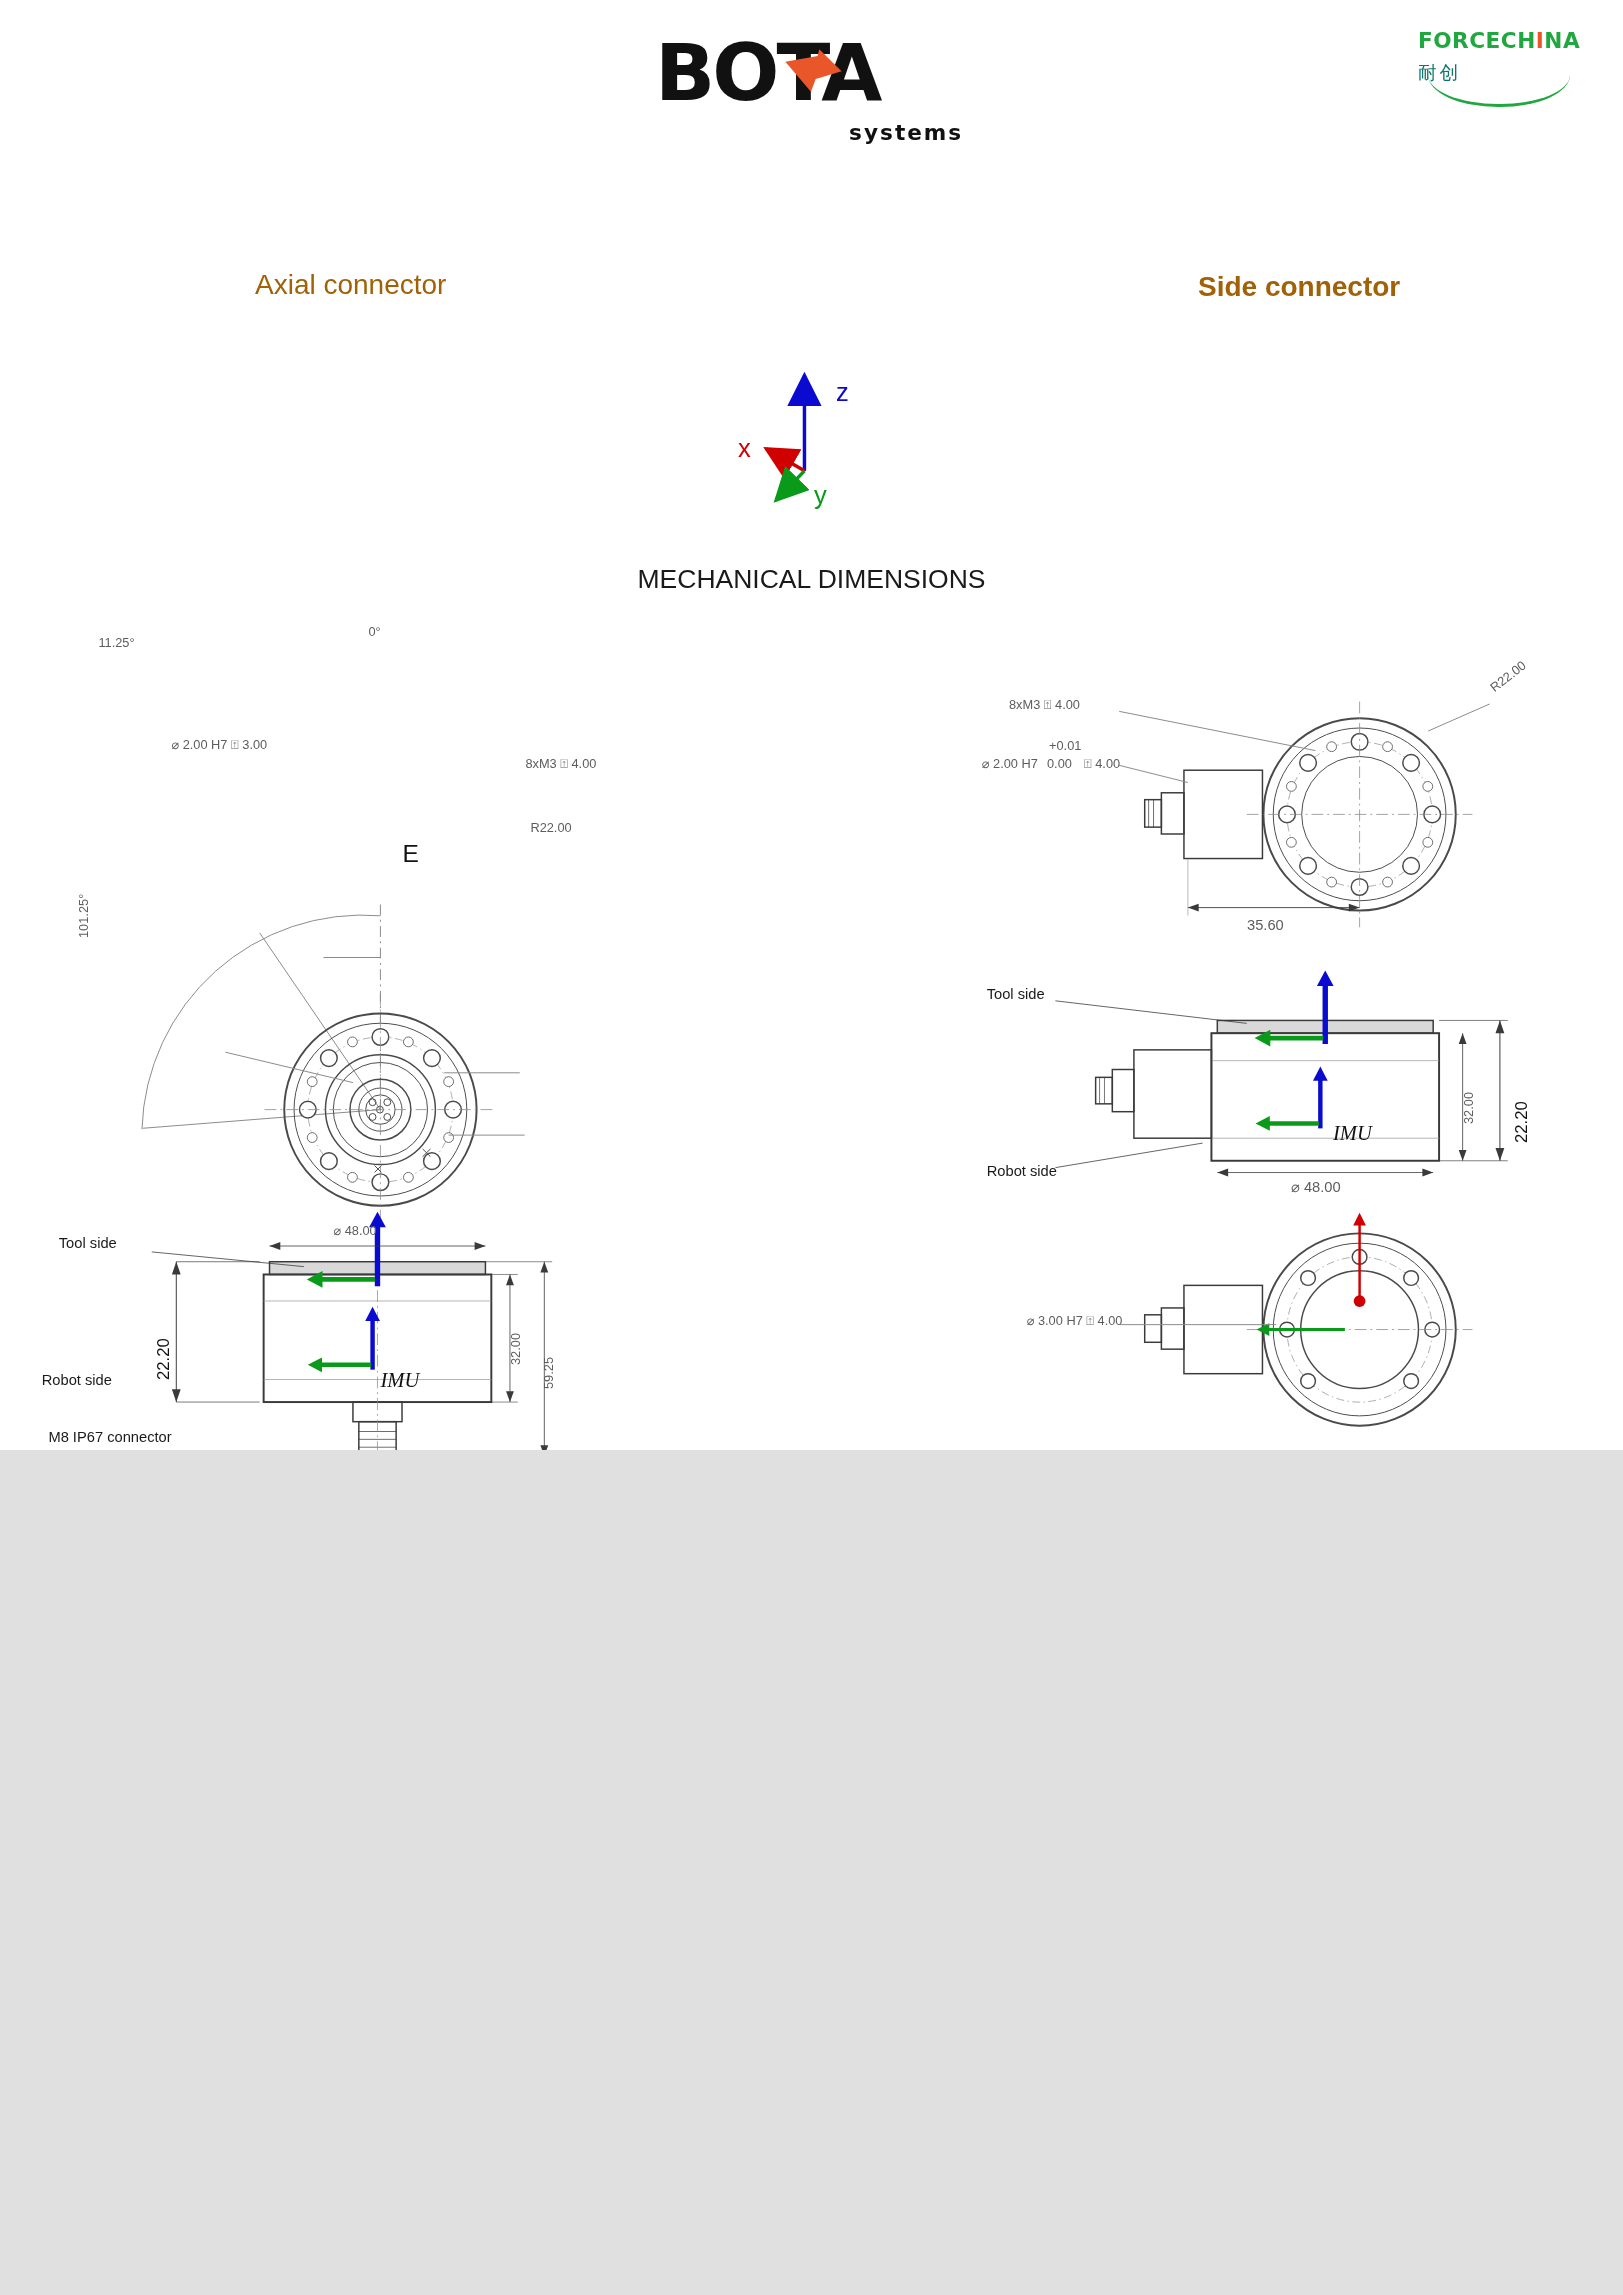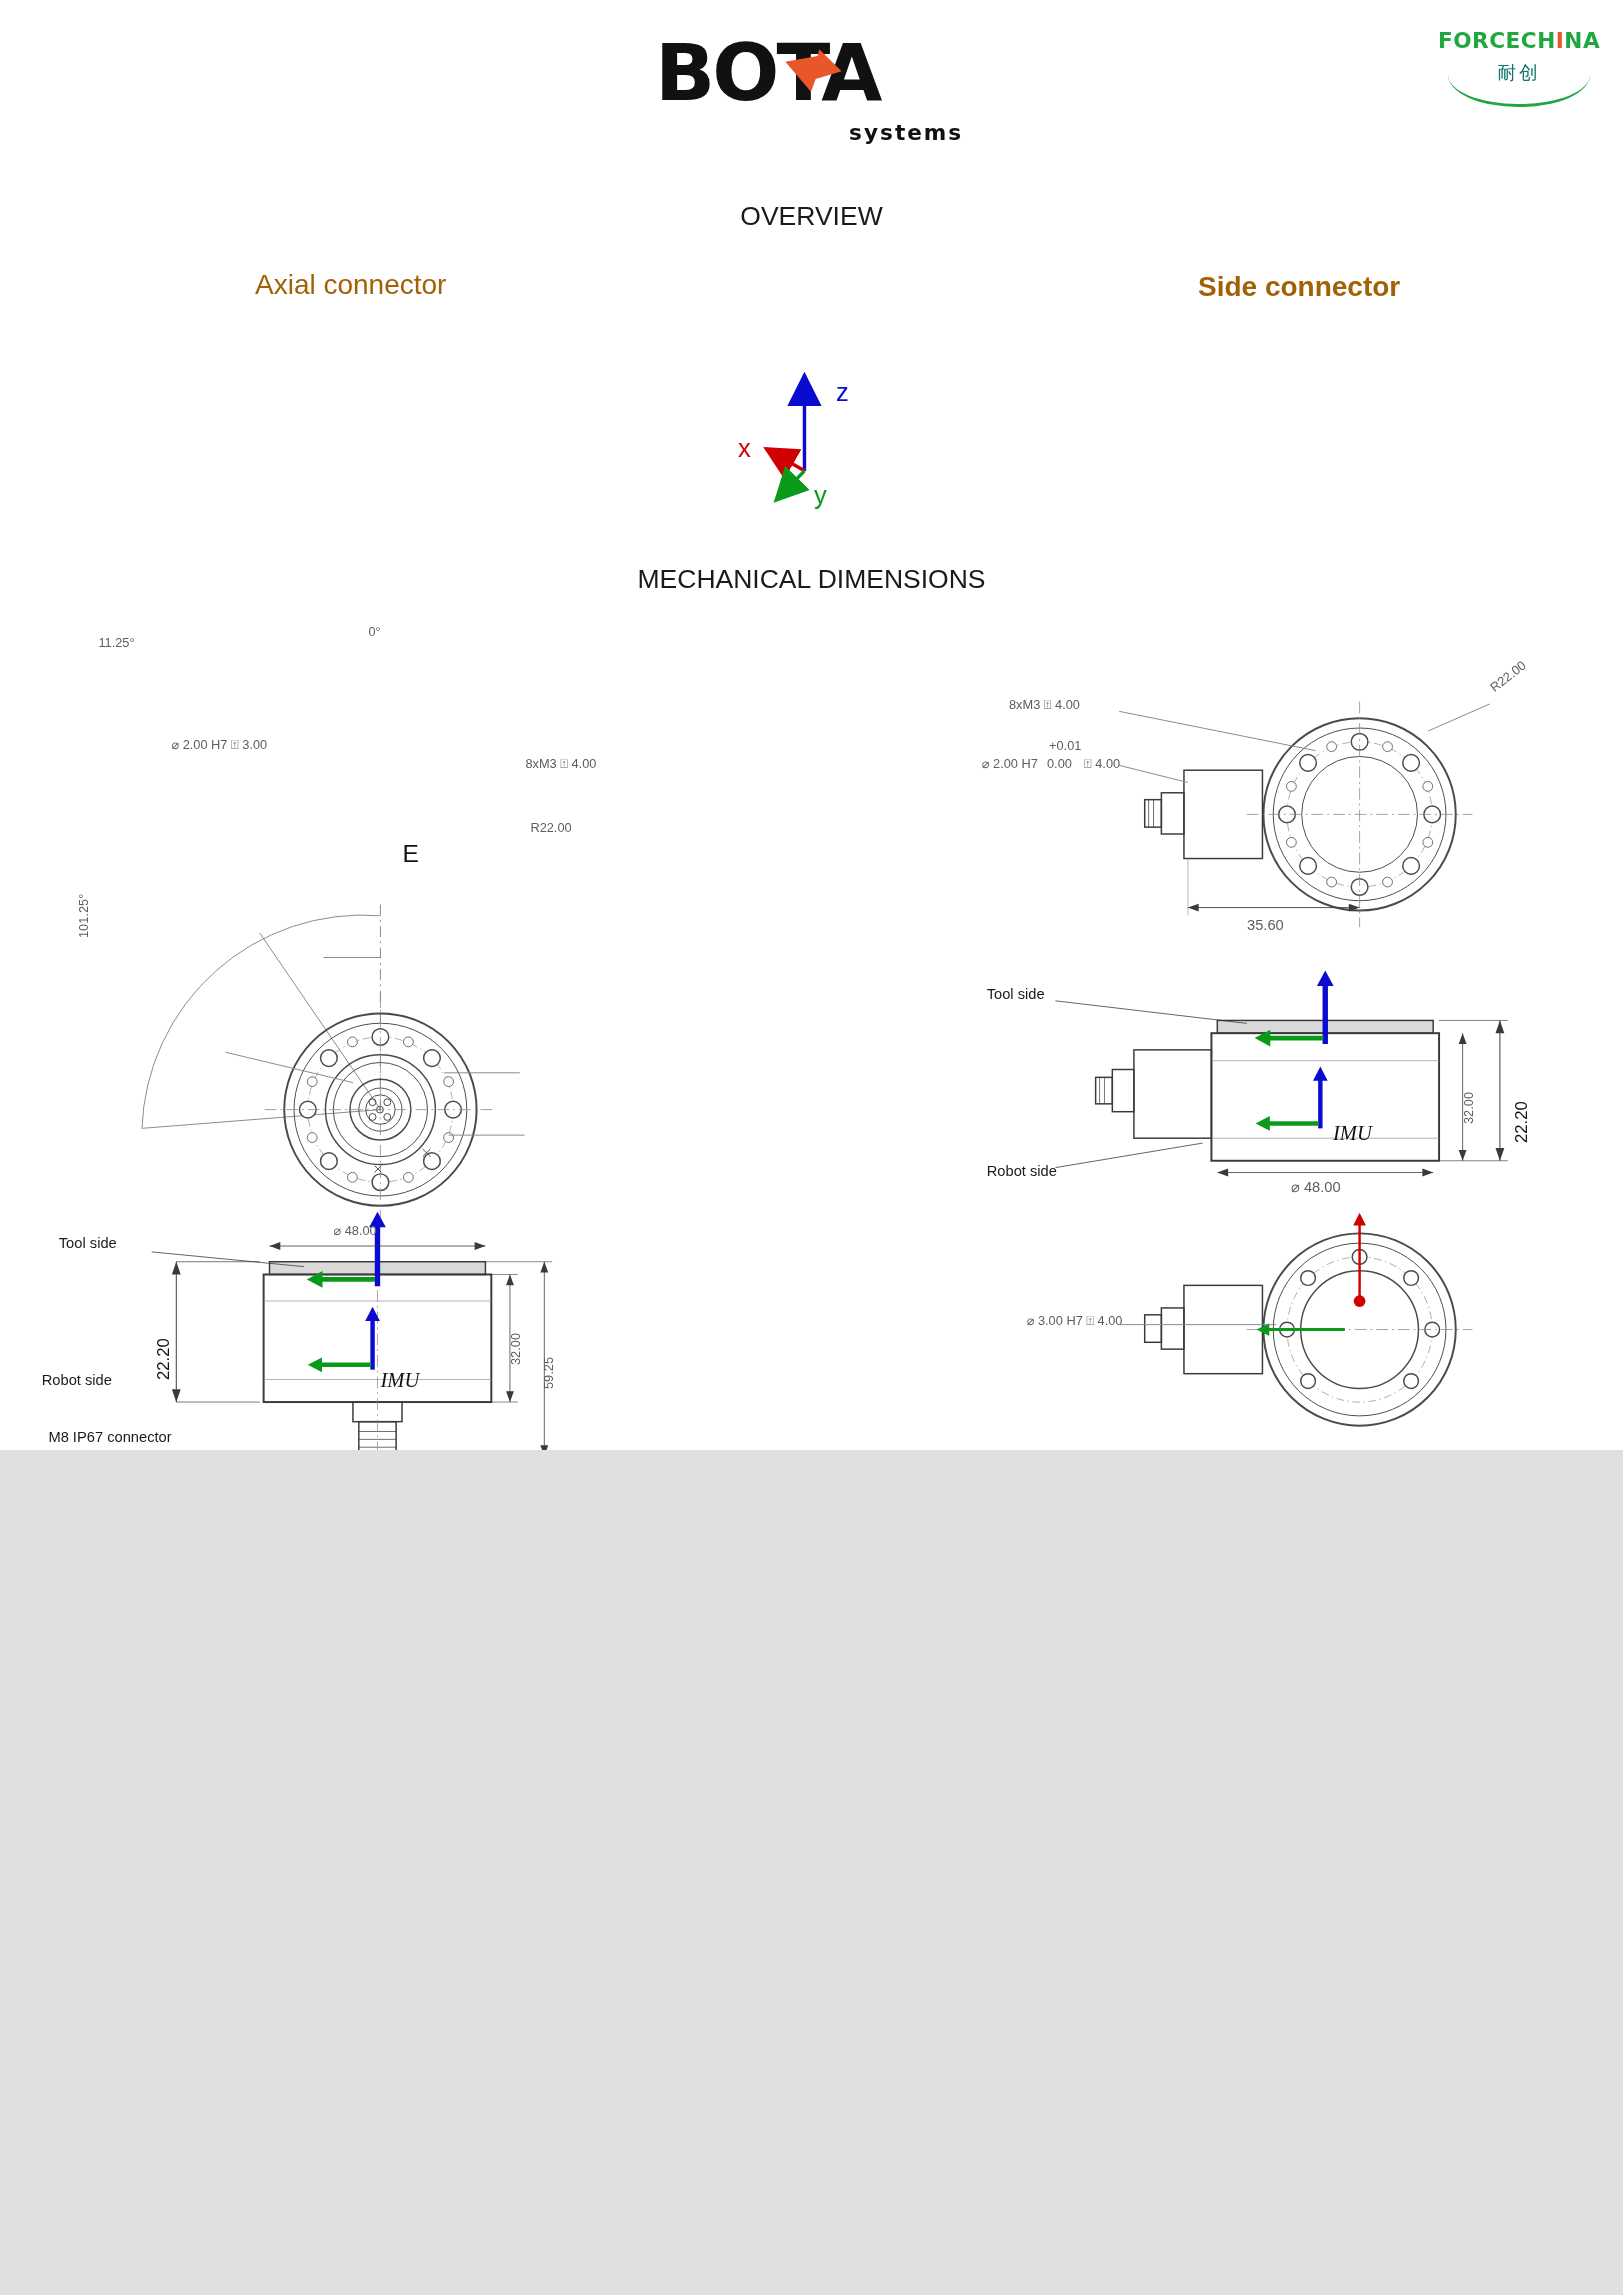--- a/index.html
+++ b/index.html
@@ -67,25 +67,25 @@
     top: 17.7px;
     width: 0; height: 0;
     border-top: 16.7px solid transparent;
     border-bottom: 16.7px solid transparent;
     border-left: 27.5px solid #e8562a;
     transform: rotate(14deg);
   }
 
   .fc-logo {
     position: absolute;
-    right: 23px;
+    right: 43px;
     top: 27.5px;
     width: 162px;
     height: 83px;
-    text-align: center;
+    text-align: left;
   }
   .fc-word {
     font-family: "DejaVu Sans", sans-serif;
     font-weight: bold;
     font-size: 21.6px;
     letter-spacing: 0.5px;
     color: #21a73f;
     white-space: nowrap;
   }
   .fc-word .accent { color: #e8562a; }
@@ -209,21 +209,20 @@
   </div>
 
   <div class="fc-logo">
     <div class="fc-word">
       <span>FORCECH</span><span class="accent">I</span><span>NA</span>
     </div>
     <div class="fc-swoosh"></div>
     <div class="fc-cn">耐创</div>
   </div>
 
-  <div class="sec-title" id="overview-title">OVERVIEW</div>
   <div class="col-label" id="axial-label">Axial connector</div>
   <div class="col-label" id="side-label">Side connector</div>
 
   <div class="triad">
     <svg width="162" height="157" viewBox="0 0 330 320">
       <defs>
         <marker id="ah-blue" markerWidth="12" markerHeight="12" refX="9" refY="5" orient="auto">
           <path d="M0,0 L10,5 L0,10 z" fill="#0a0ad0"></path>
         </marker>
         <marker id="ah-red" markerWidth="12" markerHeight="12" refX="9" refY="5" orient="auto">

